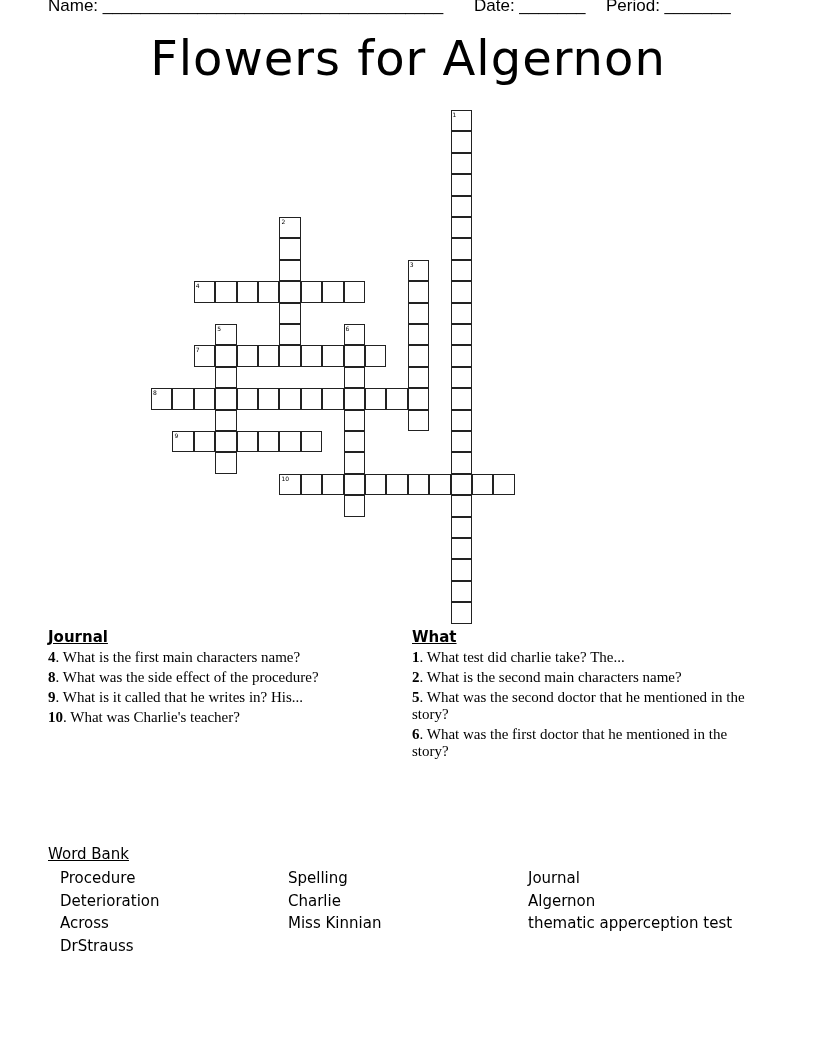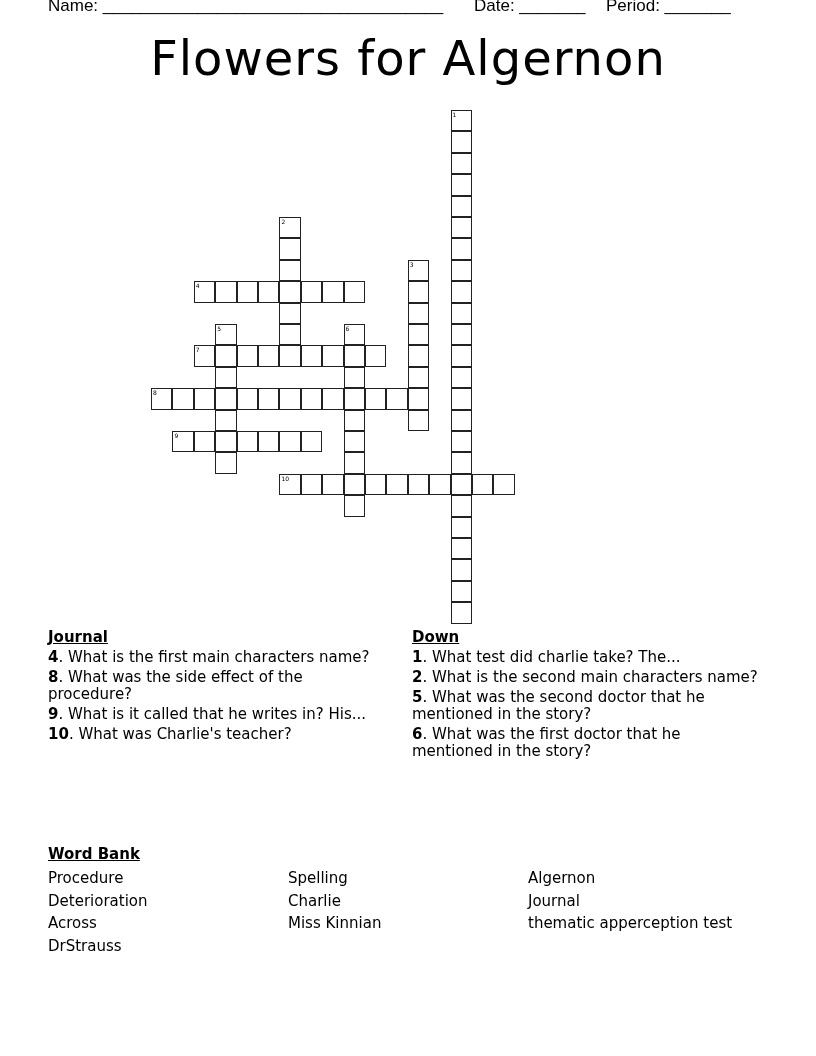--- a/index.html
+++ b/index.html
@@ -5,24 +5,24 @@
   html, body { margin:0; padding:0; background:#fff; }
   body { width:816px; height:1056px; position:relative; overflow:hidden; color:#000; }
   .hdr { position:absolute; top:-4px; left:0; width:816px; font-family:"Liberation Sans", sans-serif; font-size:17px; }
   .hdr span { position:absolute; white-space:pre; }
   .title { position:absolute; top:30px; left:0; width:816px; text-align:center; font-family:"DejaVu Sans", sans-serif; font-size:48px; letter-spacing:1px; }
   .grid { position:absolute; left:0; top:0; }
   .cell { position:absolute; width:21.4px; height:21.4px; box-sizing:border-box; border:1px solid #222; background:#fff; }
   .cell .num { position:absolute; top:0; left:1px; font-family:"DejaVu Sans", sans-serif; font-size:6px; line-height:7px; }
   .clues { position:absolute; font-family:"DejaVu Sans", sans-serif; font-size:15px; line-height:17px; }
   .clues h3 { margin:0 0 3px 0; font-size:15px; font-weight:bold; text-decoration:underline; }
-  .clue { margin-bottom:3px; }
+  .clue { margin-bottom:3px;font-family:Liberation Serif, serif; }
   .clue b { font-weight:bold; }
   .wb { position:absolute; left:48px; top:845px; font-family:"DejaVu Sans", sans-serif; font-size:15px; }
-  .wb h3 { margin:0 0 4px 0; font-size:15px; font-weight:bold; text-decoration:underline; }
+  .wb h3 { margin:0 0 4px 0; font-size:15px; font-weight:normal; text-decoration:underline; }
   .wbcols { position:relative; width:720px; }
   .wbcol { position:absolute; top:0; }
   .wbcol div { height:22.5px; line-height:22.5px; white-space:nowrap; }
 </style>
 </head>
 <body>
 
 <div class="hdr">
   <span style="left:48px;">Name: ____________________________________</span>
   <span style="left:474px;">Date: _______</span>
@@ -151,42 +151,42 @@
   <h3>Journal</h3>
   <div id="across-list">
       <div class="clue"><b>4</b>. What is the first main characters name?</div>
       <div class="clue"><b>8</b>. What was the side effect of the procedure?</div>
       <div class="clue"><b>9</b>. What is it called that he writes in? His...</div>
       <div class="clue"><b>10</b>. What was Charlie's teacher?</div>
     </div>
 </div>
 
 <div class="clues" style="left:412px; top:629px; width:350px;">
-  <h3>Down</h3>
+  <h3>What</h3>
   <div id="down-list">
       <div class="clue"><b>1</b>. What test did charlie take? The...</div>
       <div class="clue"><b>2</b>. What is the second main characters name?</div>
       <div class="clue"><b>5</b>. What was the second doctor that he mentioned in the story?</div>
       <div class="clue"><b>6</b>. What was the first doctor that he mentioned in the story?</div>
     </div>
 </div>
 
 <div class="wb">
   <h3>Word Bank</h3>
   <div class="wbcols" id="wb-cols">
-      <div class="wbcol" style="left: 0px;">
+      <div class="wbcol" style="left: 12px;">
         <div>Procedure</div>
         <div>Deterioration</div>
         <div>Across</div>
         <div>DrStrauss</div>
       </div>
       <div class="wbcol" style="left: 240px;">
         <div>Spelling</div>
         <div>Charlie</div>
         <div>Miss Kinnian</div>
       </div>
       <div class="wbcol" style="left: 480px;">
+        <div>Journal</div>
         <div>Algernon</div>
-        <div>Journal</div>
         <div>thematic apperception test</div>
       </div>
     </div>
 </div>
 
 </body></html>

